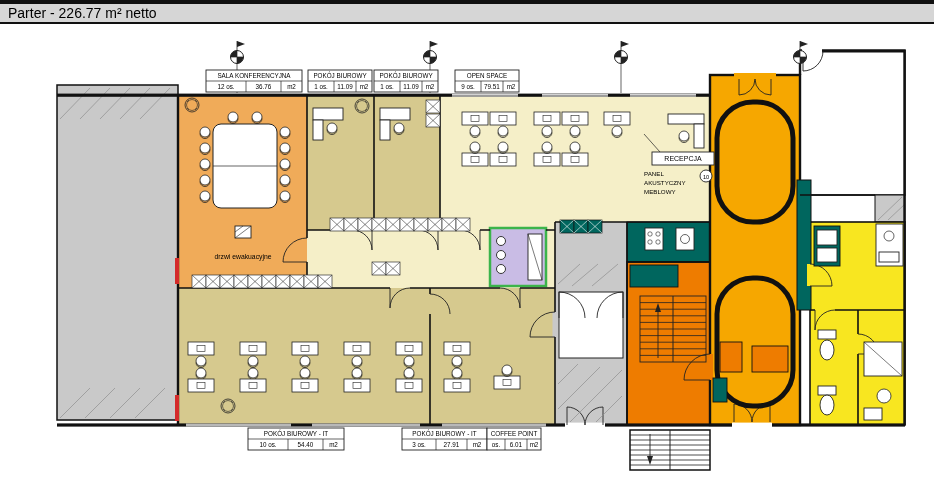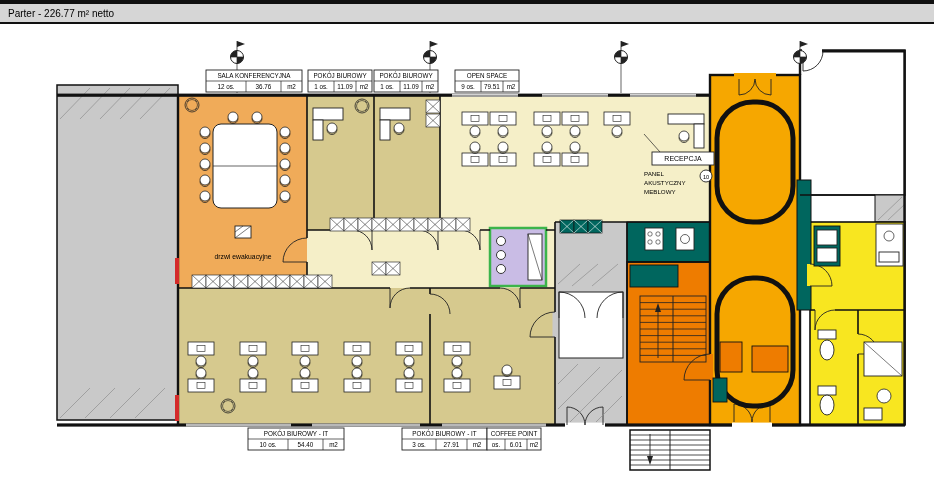--- a/index.html
+++ b/index.html
@@ -1,21 +1,21 @@
 <!DOCTYPE html>
 <html><head>
 <meta charset="utf-8">
 <style>
   html,body{margin:0;padding:0;background:#fff;}
   .page{position:relative;width:934px;height:487px;background:#fff;overflow:hidden;
         font-family:"Liberation Sans",sans-serif;}
   .titlebar{box-sizing:border-box;height:24px;background:#d6d6d6;
             border-top:4px solid #101010;border-bottom:2px solid #101010;
             display:flex;align-items:center;padding-left:8px;}
-  .titlebar span{font-size:10px;color:#000;}
+  .titlebar span{font-size:14px;color:#000;}
   svg{display:block;}
   svg text{font-family:"Liberation Sans",sans-serif;fill:#000;}
   .lbox{fill:#fff;stroke:#222;stroke-width:0.9;}
   .lln{stroke:#222;stroke-width:0.7;}
   .lt{font-size:6.3px;text-anchor:middle;}
   .w2{stroke:#111;stroke-width:2.4;fill:none;}
   .w1{stroke:#111;stroke-width:1.6;fill:none;}
   .thin{stroke:#222;stroke-width:0.8;fill:none;}
   .furn{fill:#fff;stroke:#222;stroke-width:0.9;}
   .hatch{stroke:#8e8e8e;stroke-width:0.7;}

